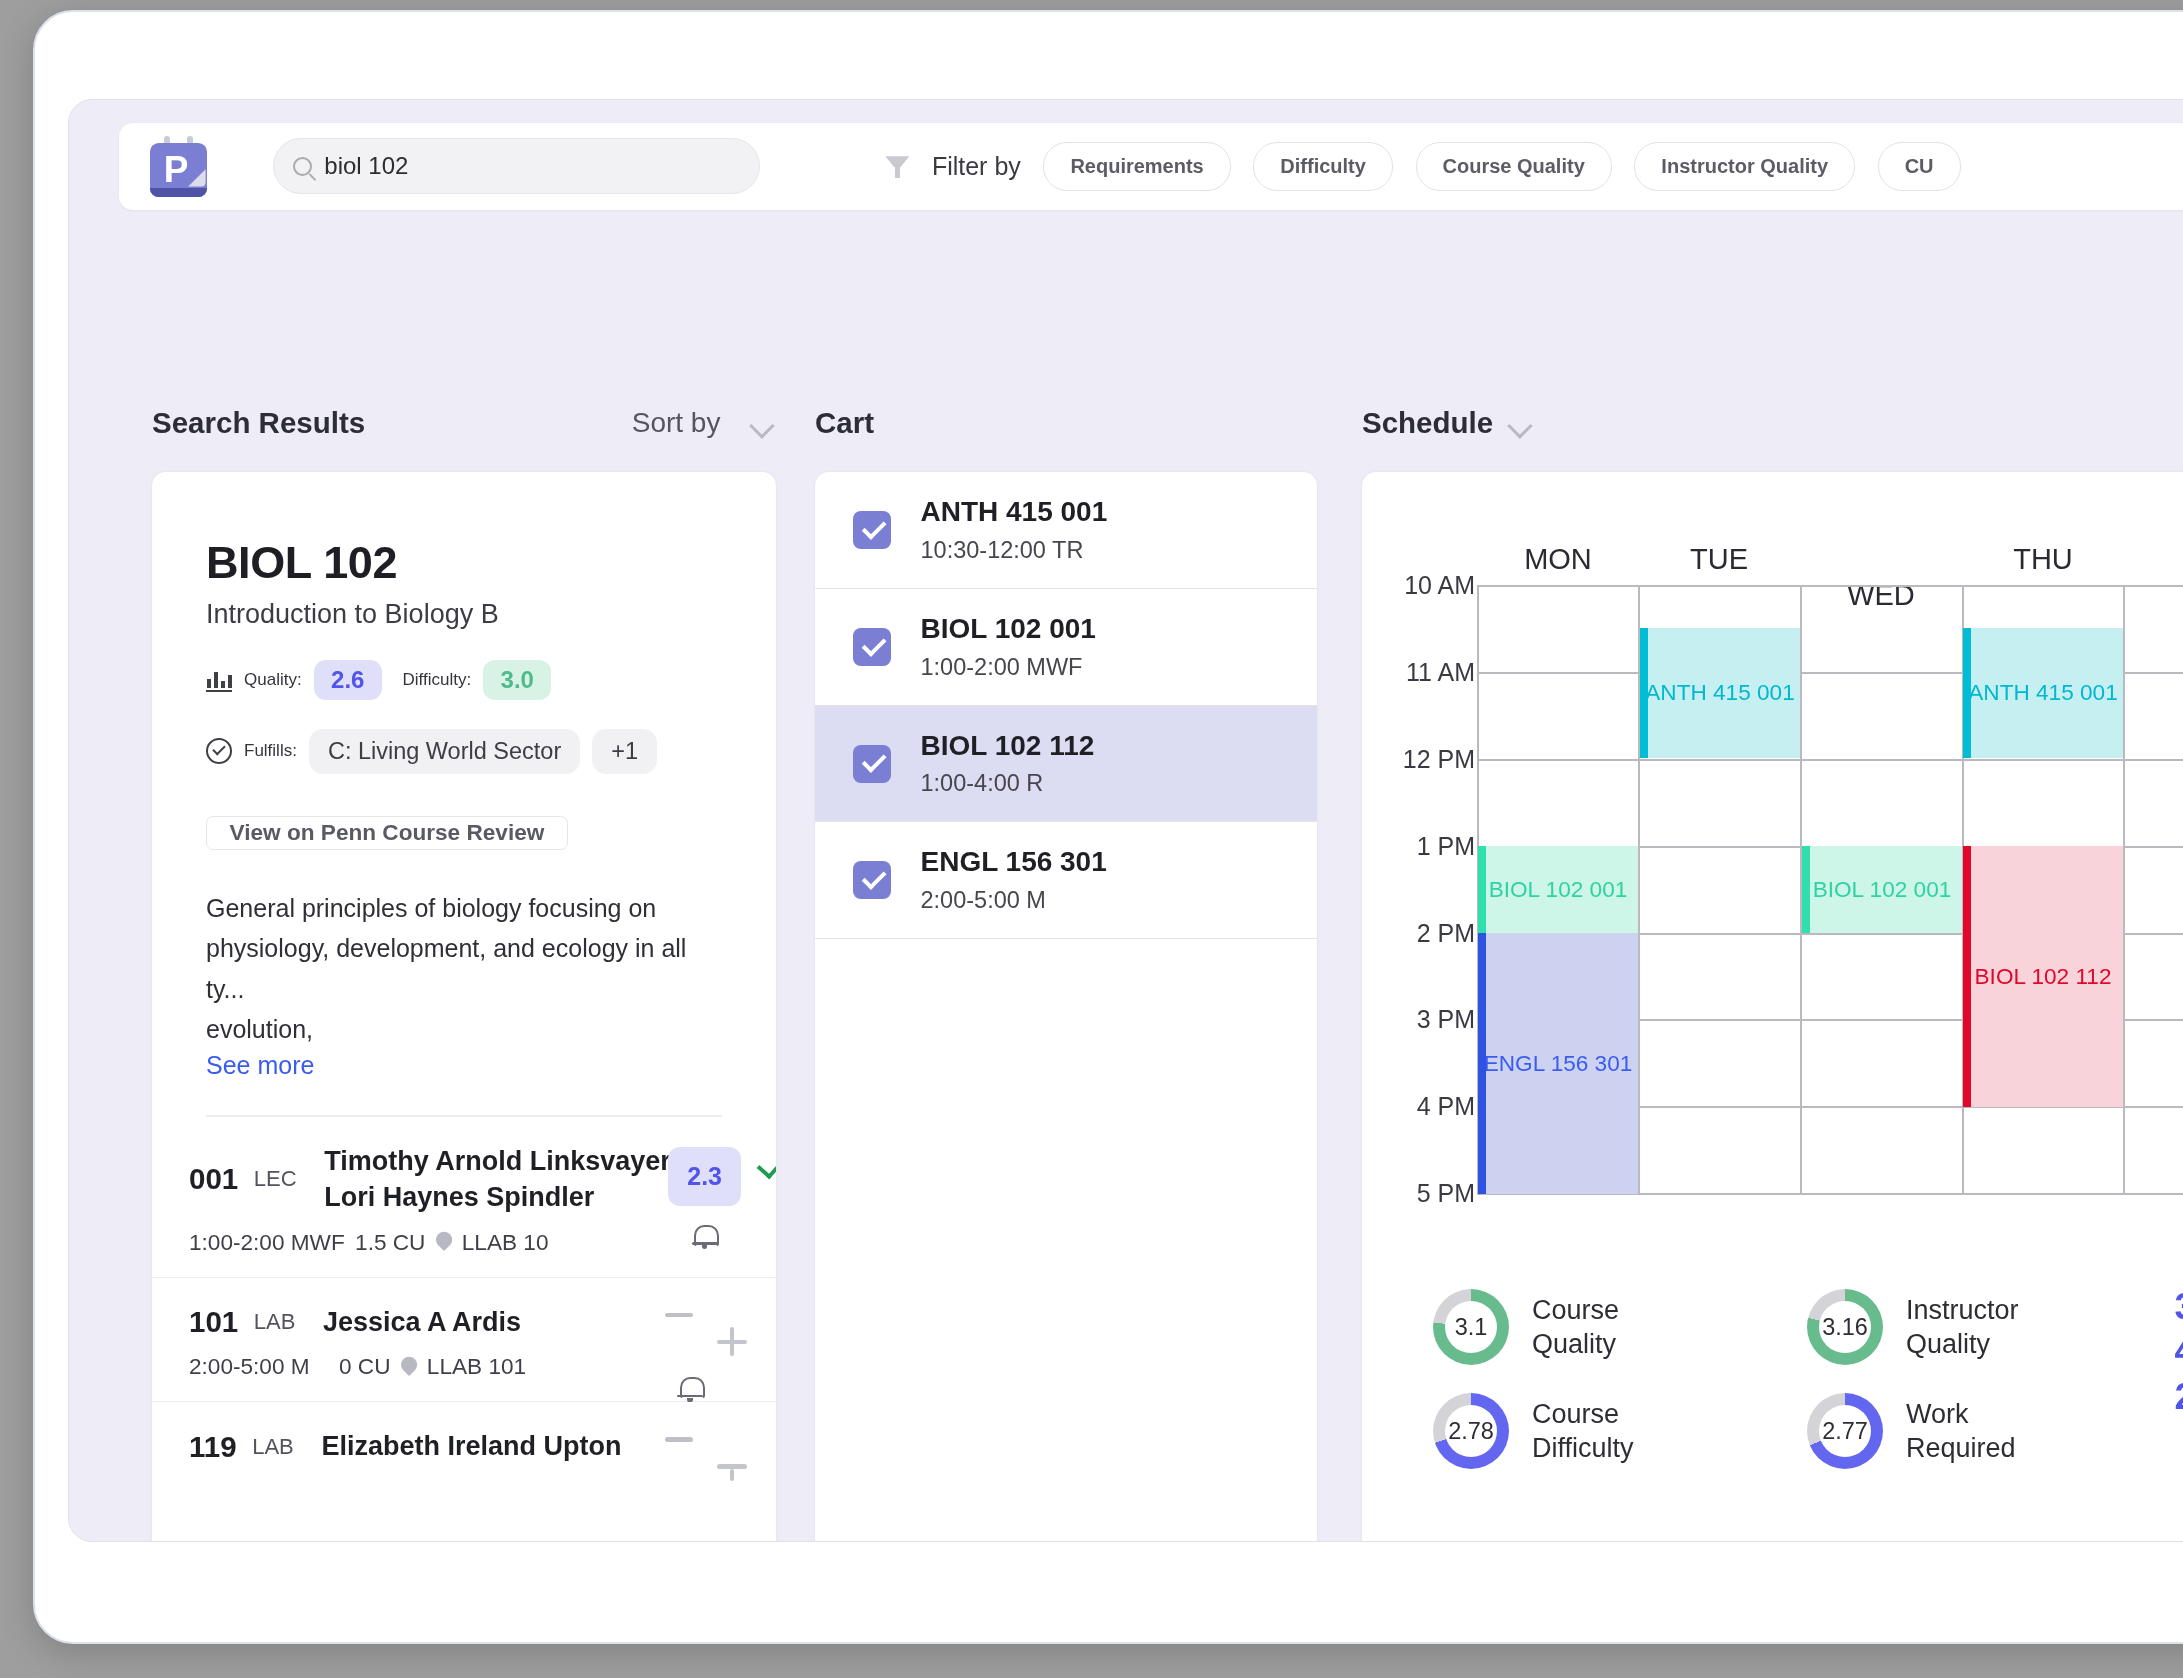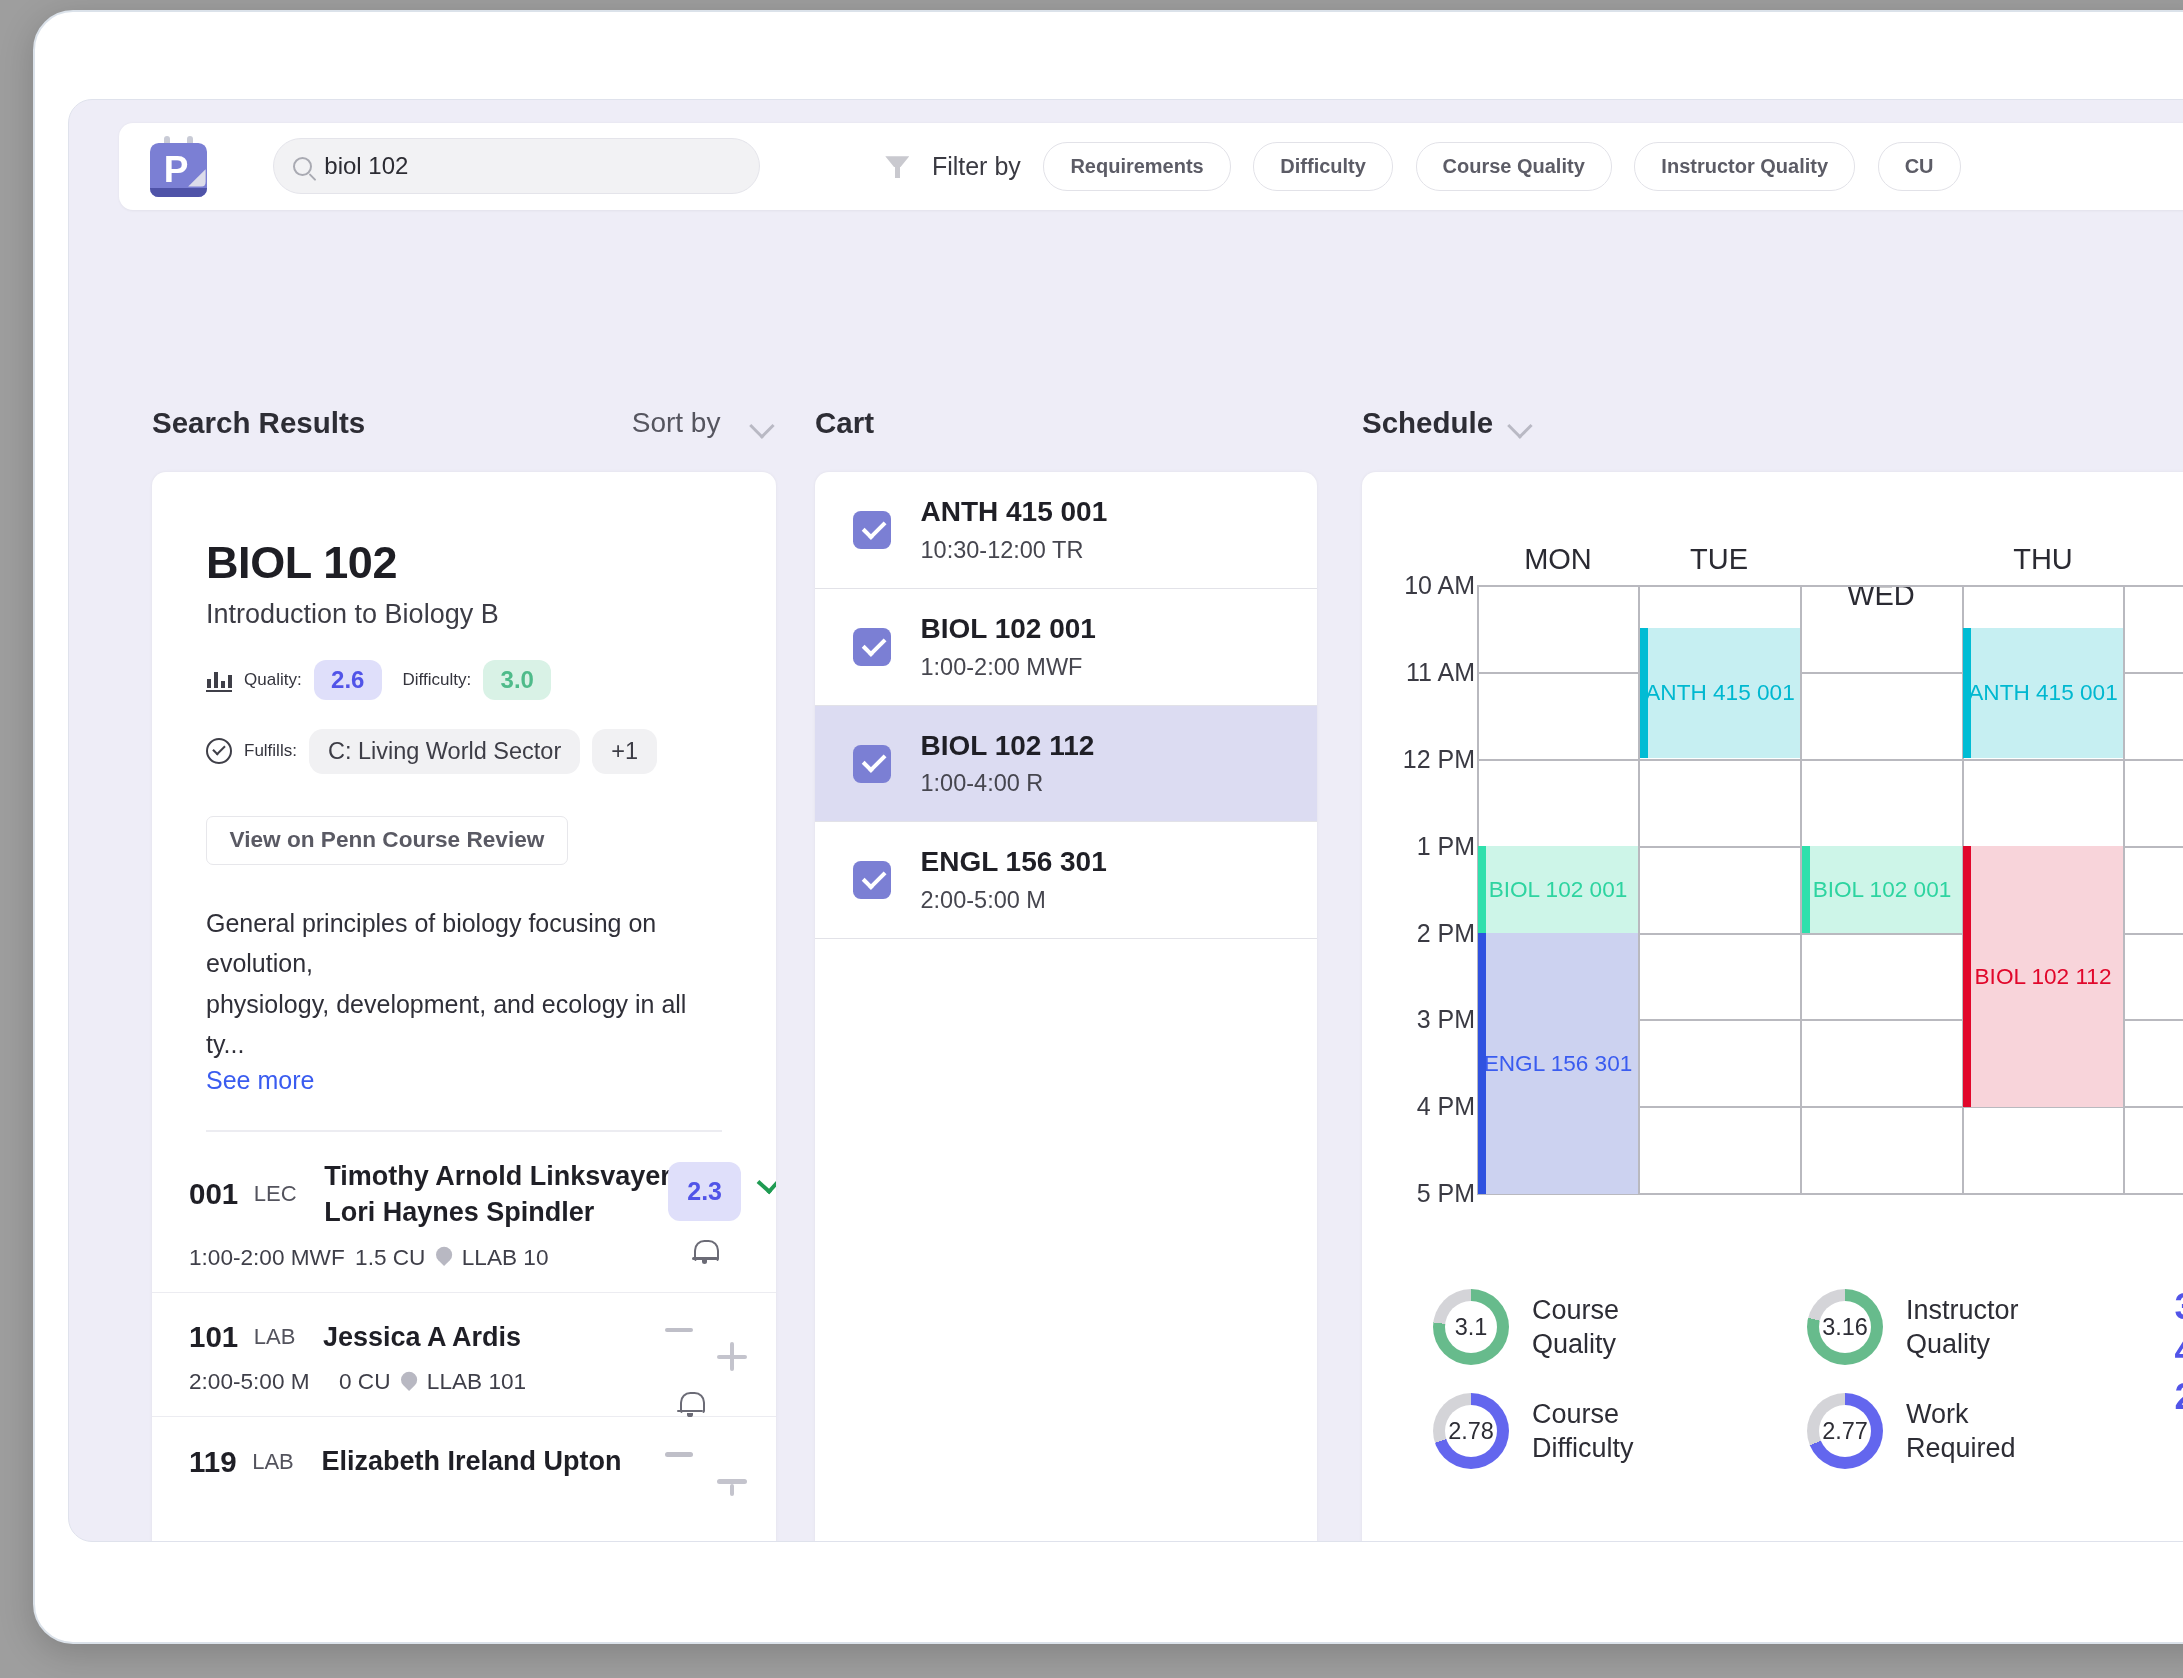--- a/index.html
+++ b/index.html
@@ -231,21 +231,21 @@
     transform: rotate(-45deg);
   }
   .tag {
     background: #f1f1f3; border-radius: 14px; padding: 8.7px 19px;
     font-size: 23.5px; color: #3d3d46;
   }
 
   .pcr-btn {
     margin-top: 42px;
     display: inline-flex; align-items: center; justify-content: center;
-    height: 49px; padding: 0 22.6px;
+    height: 34px; padding: 0 22.6px;
     border: 1.7px solid #e7e7eb; border-radius: 7px;
     background: #fff;
     font-size: 22.6px; font-weight: 700; color: #5a5a64;
   }
   .descr { margin-top: 38px; font-size: 25px; color: #2f2f38; line-height: 1.62; }
   .seemore { font-size: 25px; color: #3a5cf0; margin-top: 1.7px; }
 
   .divider { height: 1.7px; background: #ececf1; margin-top: 35px; }
 
   .section-row { position: relative; padding: 26px 45px 21px 37px; border-bottom: 1.7px solid #ececf1; }
@@ -448,22 +448,22 @@
             <span class="check-icon"></span>
             <span class="metalabel">Fulfills:</span>
             <span class="tag">C: Living World Sector</span>
             <span class="tag">+1</span>
           </div>
 
           <div class="pcr-btn">View on Penn Course Review</div>
 
           <div class="descr">
             <div>General principles of biology focusing on</div>
+            <div>physiology, development, and ecology in all ty...</div>
             <div>evolution,</div>
-            <div>physiology, development, and ecology in all ty...</div>
           </div>
           <div class="seemore">See more</div>
           <div class="divider"></div>
         </div>
 
         <div class="section-row">
           <div class="sec-main">
             <span class="sec-num">001</span>
             <span class="sec-type">LEC</span>
             <span class="sec-inst" style="white-space:pre-line;">Timothy Arnold Linksvayer,

